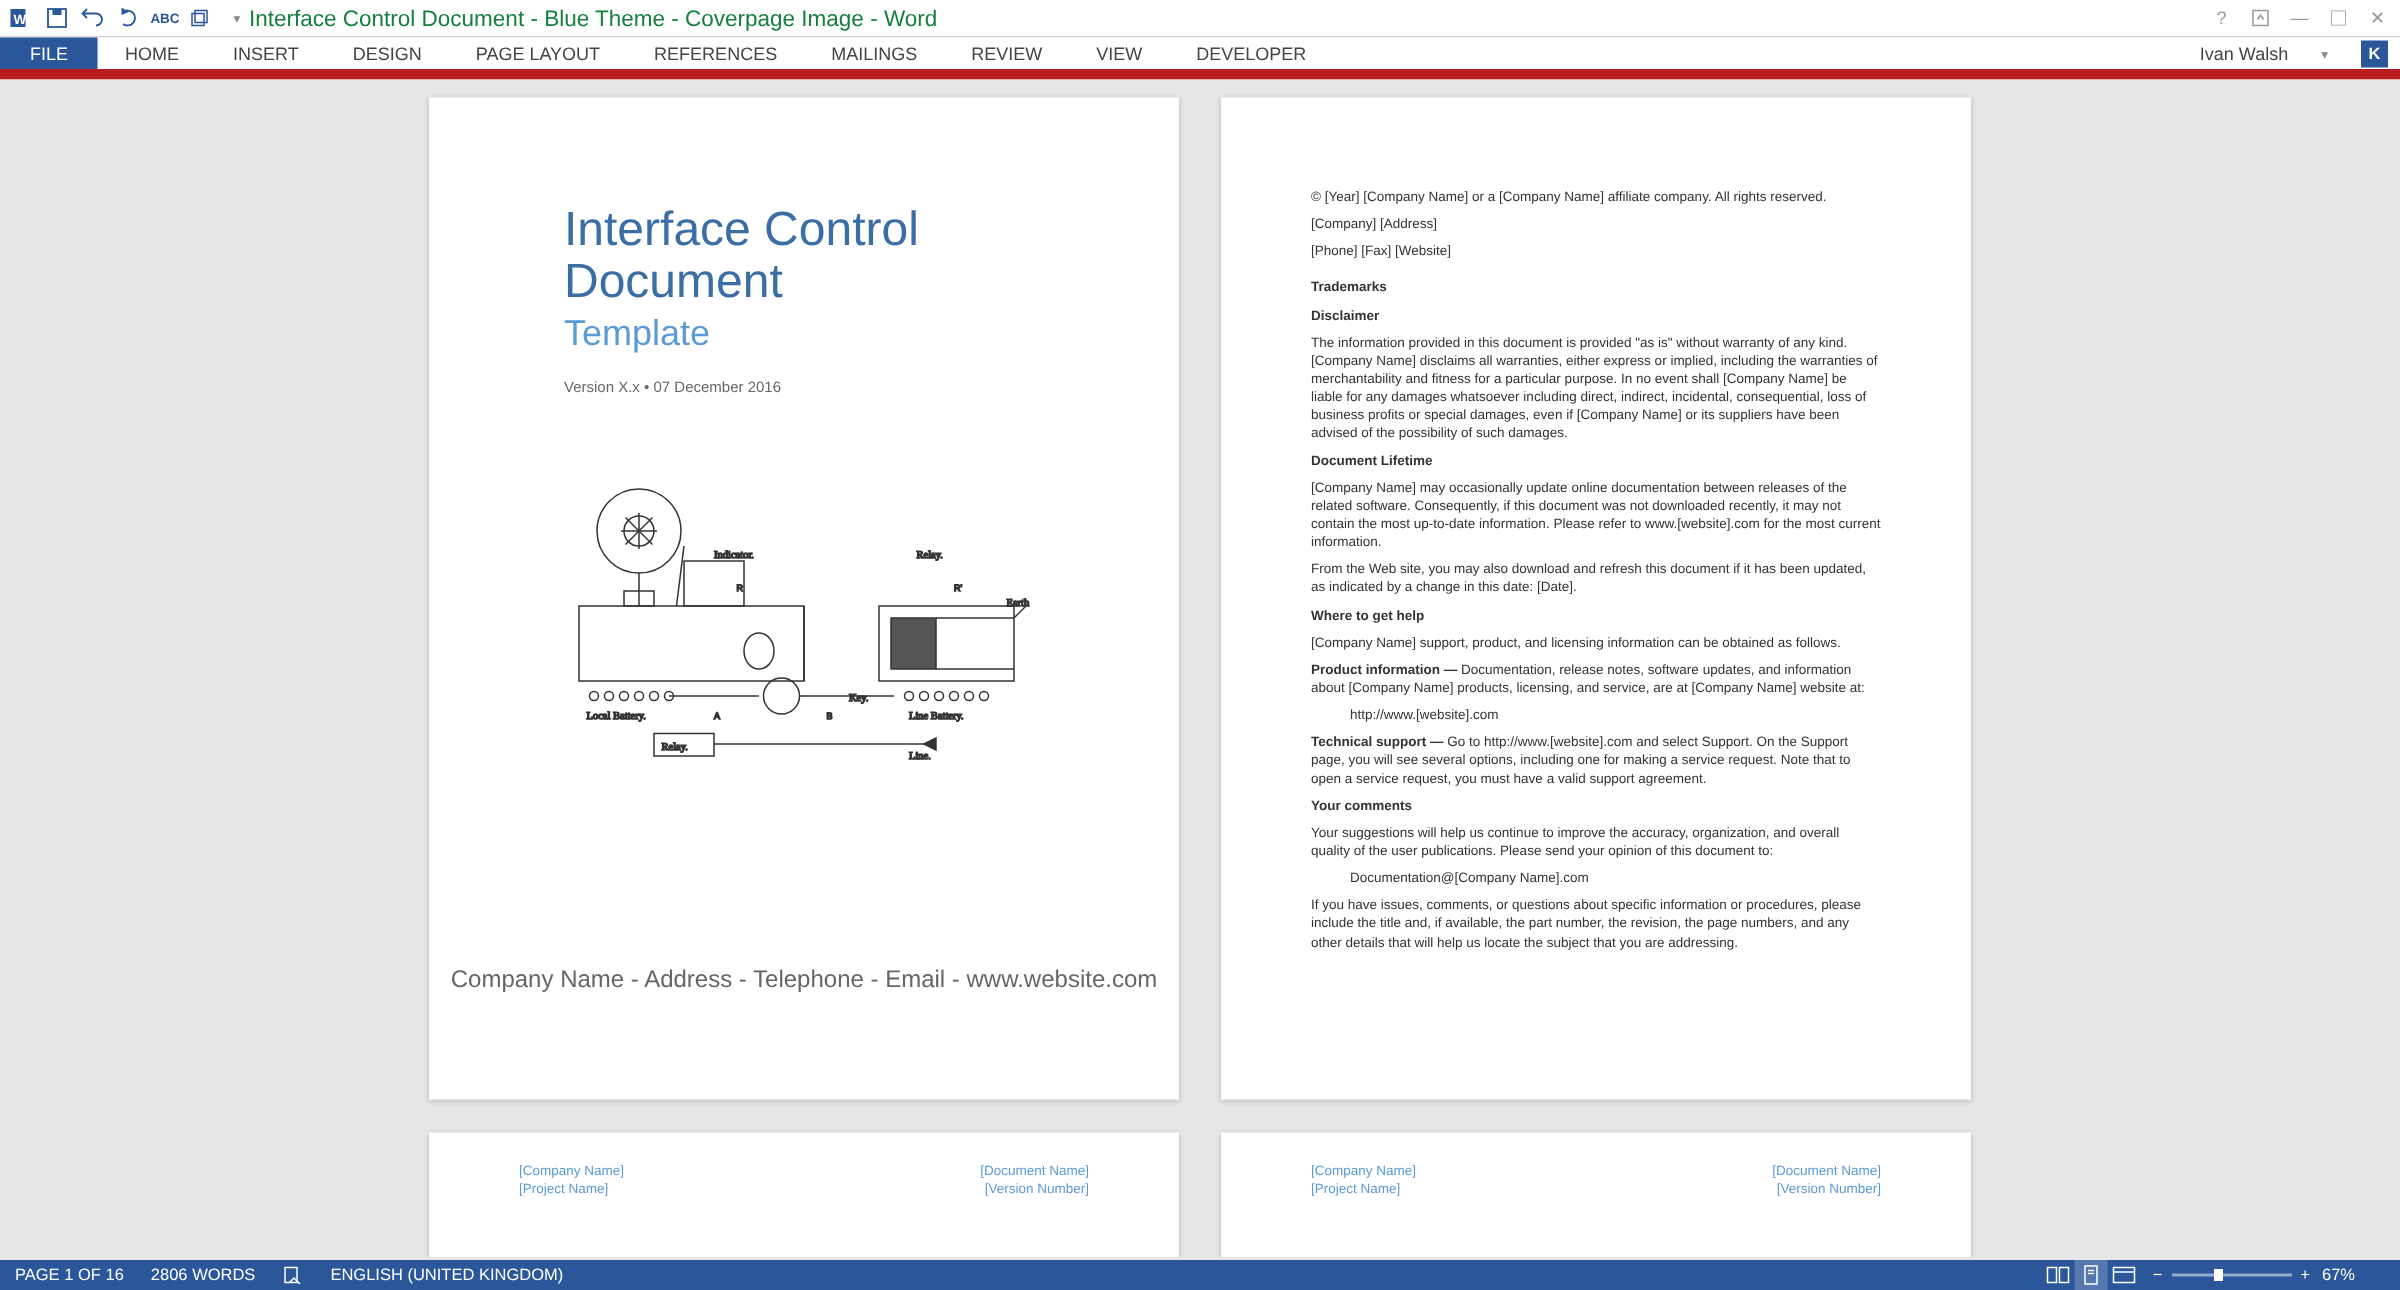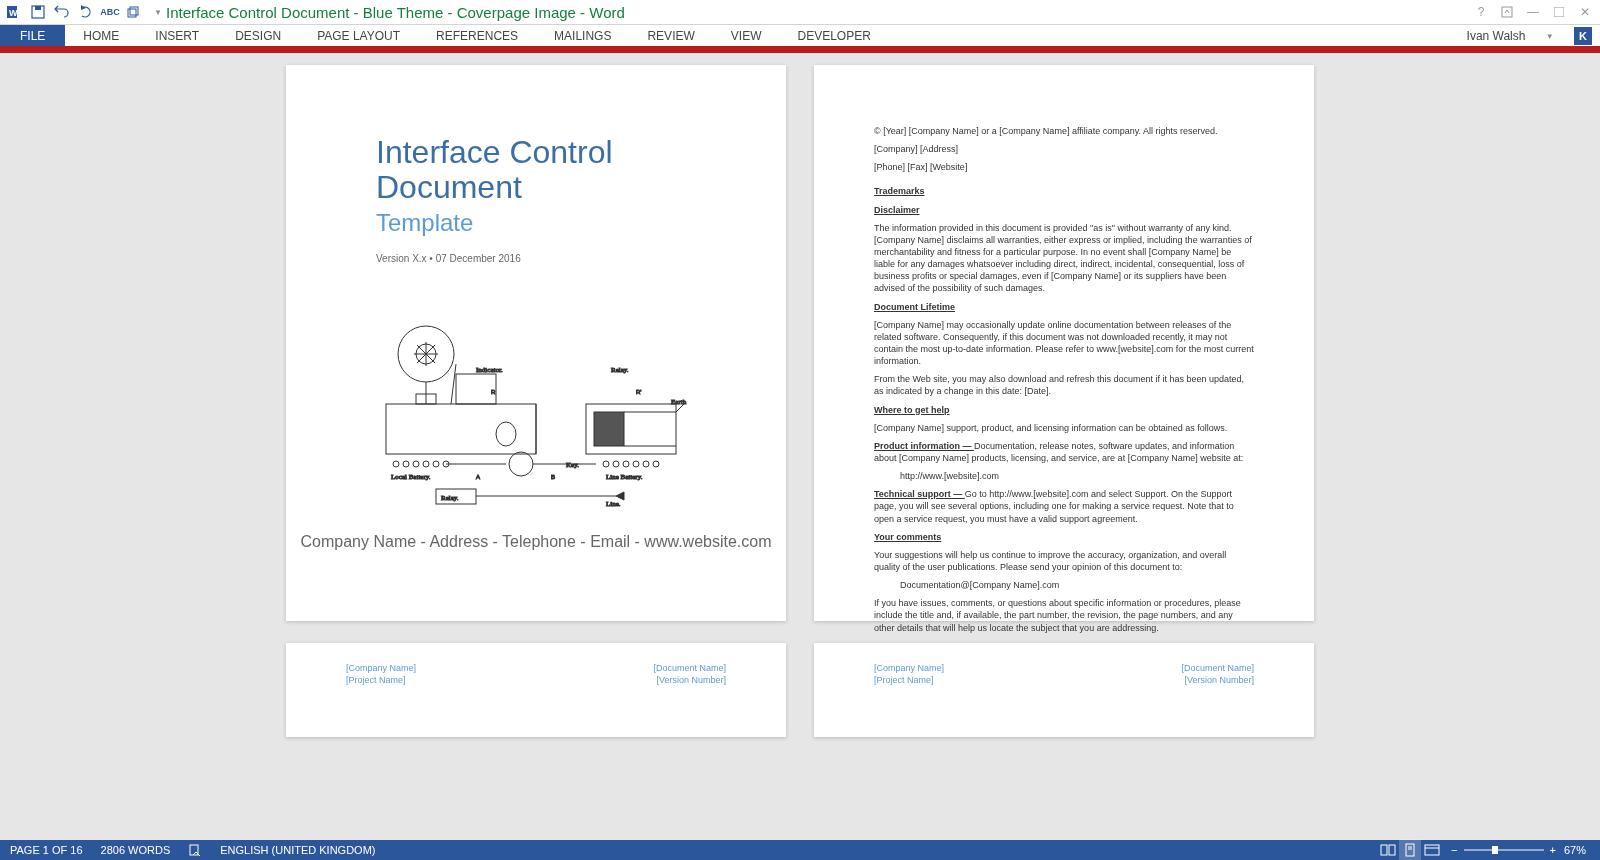--- a/index.html
+++ b/index.html
@@ -17,35 +17,35 @@
 .ribbon { height: 28px; background: #fff; display: flex; align-items: stretch; padding: 0; border-bottom: 7px solid #b91c1c; }
 .file-tab { background: #2b579a; color: #fff; padding: 0 20px; display: flex; align-items: center; font-size: 12px; cursor: pointer; }
 .tab { padding: 0 18px; display: flex; align-items: center; font-size: 12px; color: #444; cursor: pointer; }
 .ribbon-spacer { flex: 1; }
 .user-area { display: flex; align-items: center; gap: 22px; padding: 0 8px; font-size: 12px; color: #444; }
 .user-badge { width: 18px; height: 18px; background: #2b579a; color: #fff; display: flex; align-items: center; justify-content: center; font-size: 11px; font-weight: bold; }
 
 
 .doc-area { position: absolute; top: 53px; bottom: 22px; left: 0; right: 0; overflow: hidden; background: #e6e6e6; display: flex; flex-direction: column; align-items: center; padding-top: 12px; }
 .pages-row { display: flex; gap: 28px; }
-.page { width: 500px; height: 556px; background: #fff; box-shadow: 0 1px 4px rgba(0,0,0,.2); position: relative; }
+.page { width: 500px; height: 668px; background: #fff; box-shadow: 0 1px 4px rgba(0,0,0,.2); position: relative; }
 .page-small { width: 500px; height: 94px; background: #fff; box-shadow: 0 1px 4px rgba(0,0,0,.2); position: relative; padding: 20px 60px 0; }
 
 
 .cover { padding: 70px 90px 0; }
 .cover-title { font-family: "Century Gothic", "Segoe UI Light", sans-serif; font-size: 32px; font-weight: 300; color: #3b6ea5; line-height: 1.1; }
 .cover-sub { font-family: "Century Gothic", "Segoe UI Light", sans-serif; font-size: 24px; font-weight: 300; color: #5b9bd5; margin-top: 4px; }
 .cover-version { font-size: 10px; color: #666; margin-top: 16px; }
 .cover-img { margin-top: 40px; display: flex; justify-content: center; }
 .cover-footer { position: absolute; bottom: 70px; left: 0; right: 0; text-align: center; font-size: 16px; color: #666; }
 
 
 .legal { padding: 60px 60px 0; font-size: 9px; color: #333; line-height: 1.35; }
 .legal p { margin-bottom: 6px; }
-.legal .bold { font-weight: bold; text-decoration: underline; }
+.legal .bold { font-weight: bold; }
 .legal .indent { padding-left: 26px; }
 
 
 .footer-row { display: flex; justify-content: space-between; font-size: 9px; color: #5b9bd5; }
 .footer-col { display: flex; flex-direction: column; gap: 2px; }
 
 
 .status-bar { position: absolute; bottom: 0; left: 0; right: 0; height: 20px; background: #2b579a; color: #fff; display: flex; align-items: center; font-size: 11px; padding: 0 10px; }
 .status-item { margin-right: 18px; cursor: pointer; }
 .status-spacer { flex: 1; }
@@ -280,14 +280,14 @@
         <line x1="1" y1="4" x2="15" y2="4" stroke="#fff"></line>
       </svg>
     </span>
   <div class="zoom-slider">
     <span style="cursor:pointer;">−</span>
     <div class="slider-track">
         <div class="slider-thumb"></div>
       </div>
     <span style="cursor:pointer;">+</span>
   </div>
-  <span class="status-item" style="margin-right:4px;">67%</span>
+  <span class="status-item" style="margin-right:20px;">67%</span>
 </div>
 
 </body></html>

